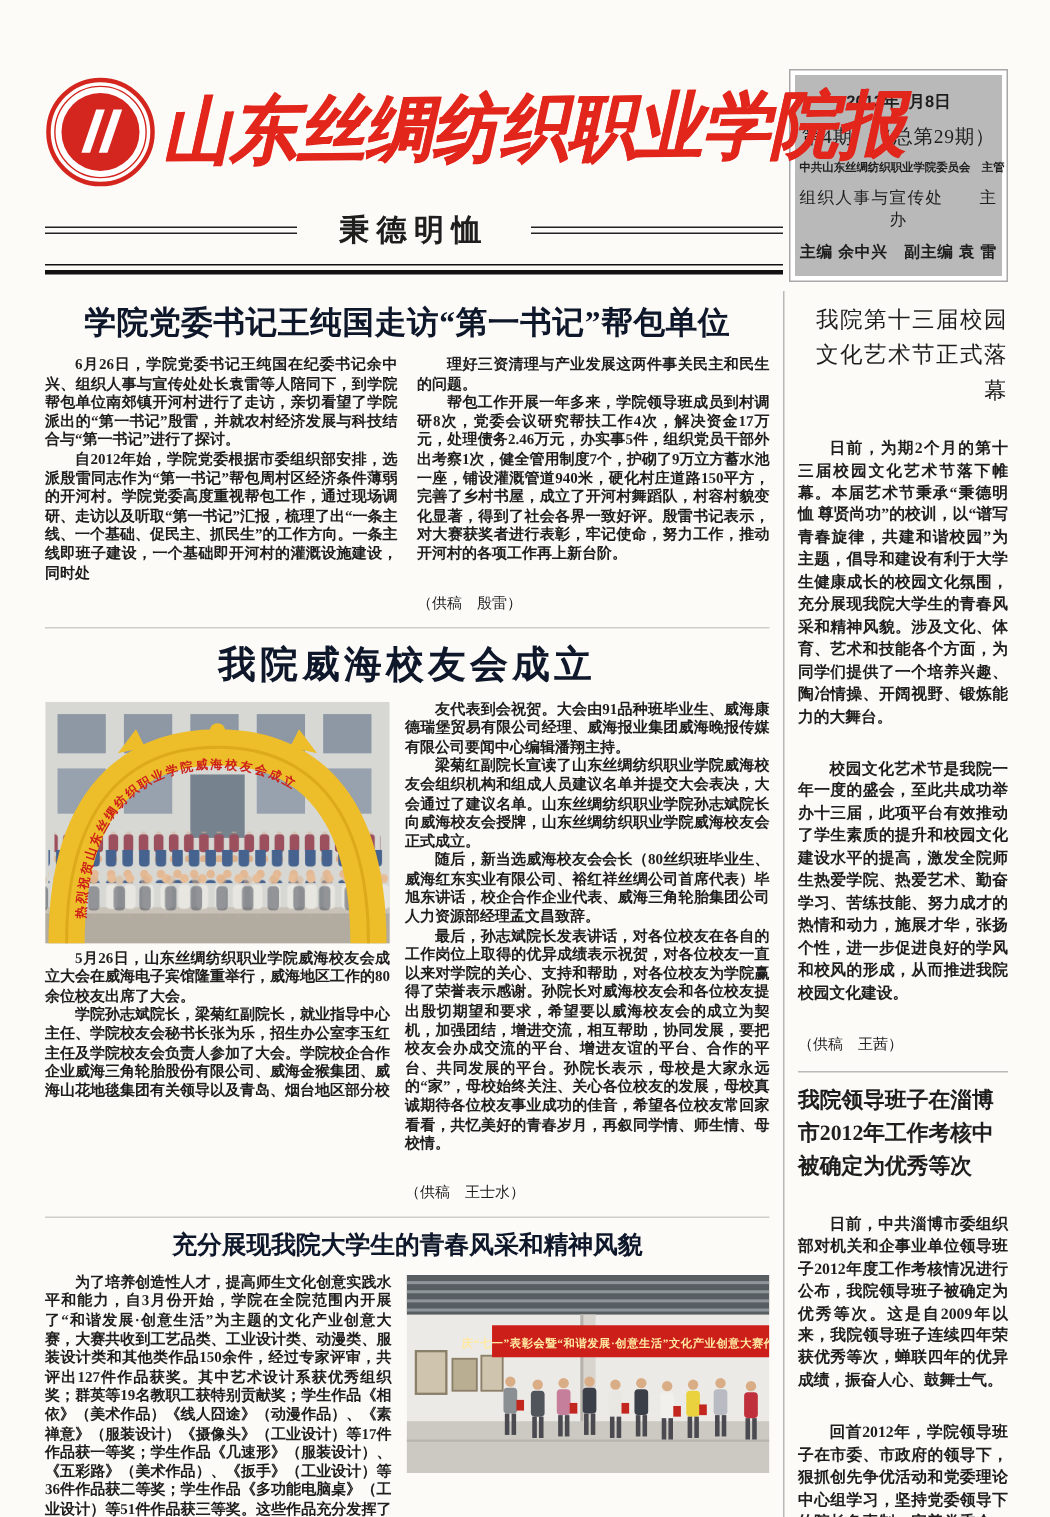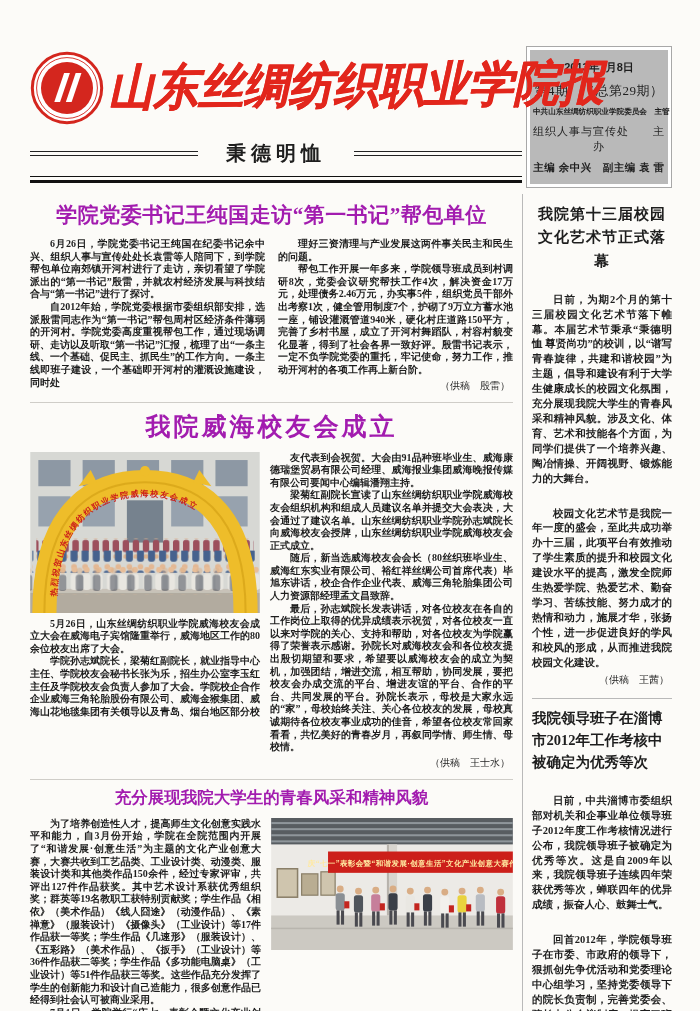--- a/index.html
+++ b/index.html
@@ -27,42 +27,42 @@
   .ib-sup { font-family:"Liberation Sans",sans-serif; font-weight:700; font-size:7.6px; margin-bottom:7px; white-space:nowrap; }
   .ib-org { font-size:11px; margin-bottom:7px; letter-spacing:1px; }
   .ib-ed { font-family:"Liberation Sans",sans-serif; font-weight:700; font-size:10.5px; letter-spacing:0.5px; }
 
   
   .content { display:flex; margin-top:6px; }
   .main-col { width:492px; padding-right:9px; }
   .side-col { width:150px; border-left:1px solid #b9b9b9; padding-left:9px; }
 
   .headline { text-align:center; font-weight:700; }
-  .red { color:#a21caf; }
+  .red { color:#0f172a; }
   .h-lead { font-size:21px; margin:7px 0 9px; letter-spacing:0.5px; }
   .h-alumni { font-size:25px; margin:6px 0 9px; letter-spacing:3px; }
   .h-creative { font-size:16.5px; margin:4px 0 9px; }
 
   .two-col { display:flex; gap:13px; }
   .col { flex:1; min-width:0; }
   p.body { font-size:10px; line-height:1.26; text-align:justify; text-indent:2em;font-weight:bold; }
-  .byline { font-size:10px; text-align:right; padding-right:3px; margin-top:2px; }
+  .byline { font-size:10px; padding-right:3px; margin-top:18px; }
   .sec-rule { border:0; border-top:1px solid #cfcdc8; margin:9px 0 7px; }
 
   .a2-row { display:flex; gap:10px; }
   .a2-left { width:230px; flex:none; }
   .a2-right { flex:1; min-width:0; }
   .photo { display:block; margin-bottom:5px; }
 
   .a3-row { display:flex; gap:10px; }
   .a3-left { flex:1; min-width:0; }
   .a3-photo { width:242px; flex:none; }
 
   
-  .s-h1 { font-size:15px; font-weight:700; text-align:center; line-height:1.55; margin:9px 0 9px; letter-spacing:1px; }
+  .s-h1 { font-size:15px; font-weight:400; text-align:right; line-height:1.55; margin:9px 0 9px; letter-spacing:1px; }
   .s-h2 { font-size:14.5px; font-weight:700; text-align:left; line-height:1.55; margin:8px 0 9px; }
   .side-col p.body { font-size:10.5px; line-height:1.42;margin-top:20px; }
   .side-rule { border:0; border-top:1px solid #b9b9b9; margin:11px 0 4px; }
 </style>
 </head>
 <body>
 
 <div class="page">
 
   <header class="masthead">
@@ -104,21 +104,21 @@
 
       <section class="article">
         <h2 class="headline red h-lead">学院党委书记王纯国走访“第一书记”帮包单位</h2>
         <div class="two-col">
           <div class="col">
             <p class="body">6月26日，学院党委书记王纯国在纪委书记余中兴、组织人事与宣传处处长袁雷等人陪同下，到学院帮包单位南郊镇开河村进行了走访，亲切看望了学院派出的“第一书记”殷雷，并就农村经济发展与科技结合与“第一书记”进行了探讨。</p>
             <p class="body">自2012年始，学院党委根据市委组织部安排，选派殷雷同志作为“第一书记”帮包周村区经济条件薄弱的开河村。学院党委高度重视帮包工作，通过现场调研、走访以及听取“第一书记”汇报，梳理了出“一条主线、一个基础、促民主、抓民生”的工作方向。一条主线即班子建设，一个基础即开河村的灌溉设施建设，同时处</p>
           </div>
           <div class="col">
             <p class="body">理好三资清理与产业发展这两件事关民主和民生的问题。</p>
-            <p class="body">帮包工作开展一年多来，学院领导班成员到村调研8次，党委会议研究帮扶工作4次，解决资金17万元，处理债务2.46万元，办实事5件，组织党员干部外出考察1次，健全管用制度7个，护砌了9万立方蓄水池一座，铺设灌溉管道940米，硬化村庄道路150平方，完善了乡村书屋，成立了开河村舞蹈队，村容村貌变化显著，得到了社会各界一致好评。殷雷书记表示，一定不负学院党委的重托，牢记使命，努力工作，推动开河村的各项工作再上新台阶。</p>
+            <p class="body">帮包工作开展一年多来，学院领导班成员到村调研8次，党委会议研究帮扶工作4次，解决资金17万元，处理债务2.46万元，办实事5件，组织党员干部外出考察1次，健全管用制度7个，护砌了9万立方蓄水池一座，铺设灌溉管道940米，硬化村庄道路150平方，完善了乡村书屋，成立了开河村舞蹈队，村容村貌变化显著，得到了社会各界一致好评。殷雷书记表示，对大赛获奖者进行表彰，牢记使命，努力工作，推动开河村的各项工作再上新台阶。</p>
             <p class="byline">（供稿　殷雷）</p>
           </div>
         </div>
       </section>
 
       <hr class="sec-rule">
 
       <section class="article">
         <h2 class="headline red h-alumni">我院威海校友会成立</h2>
         <div class="a2-row">

